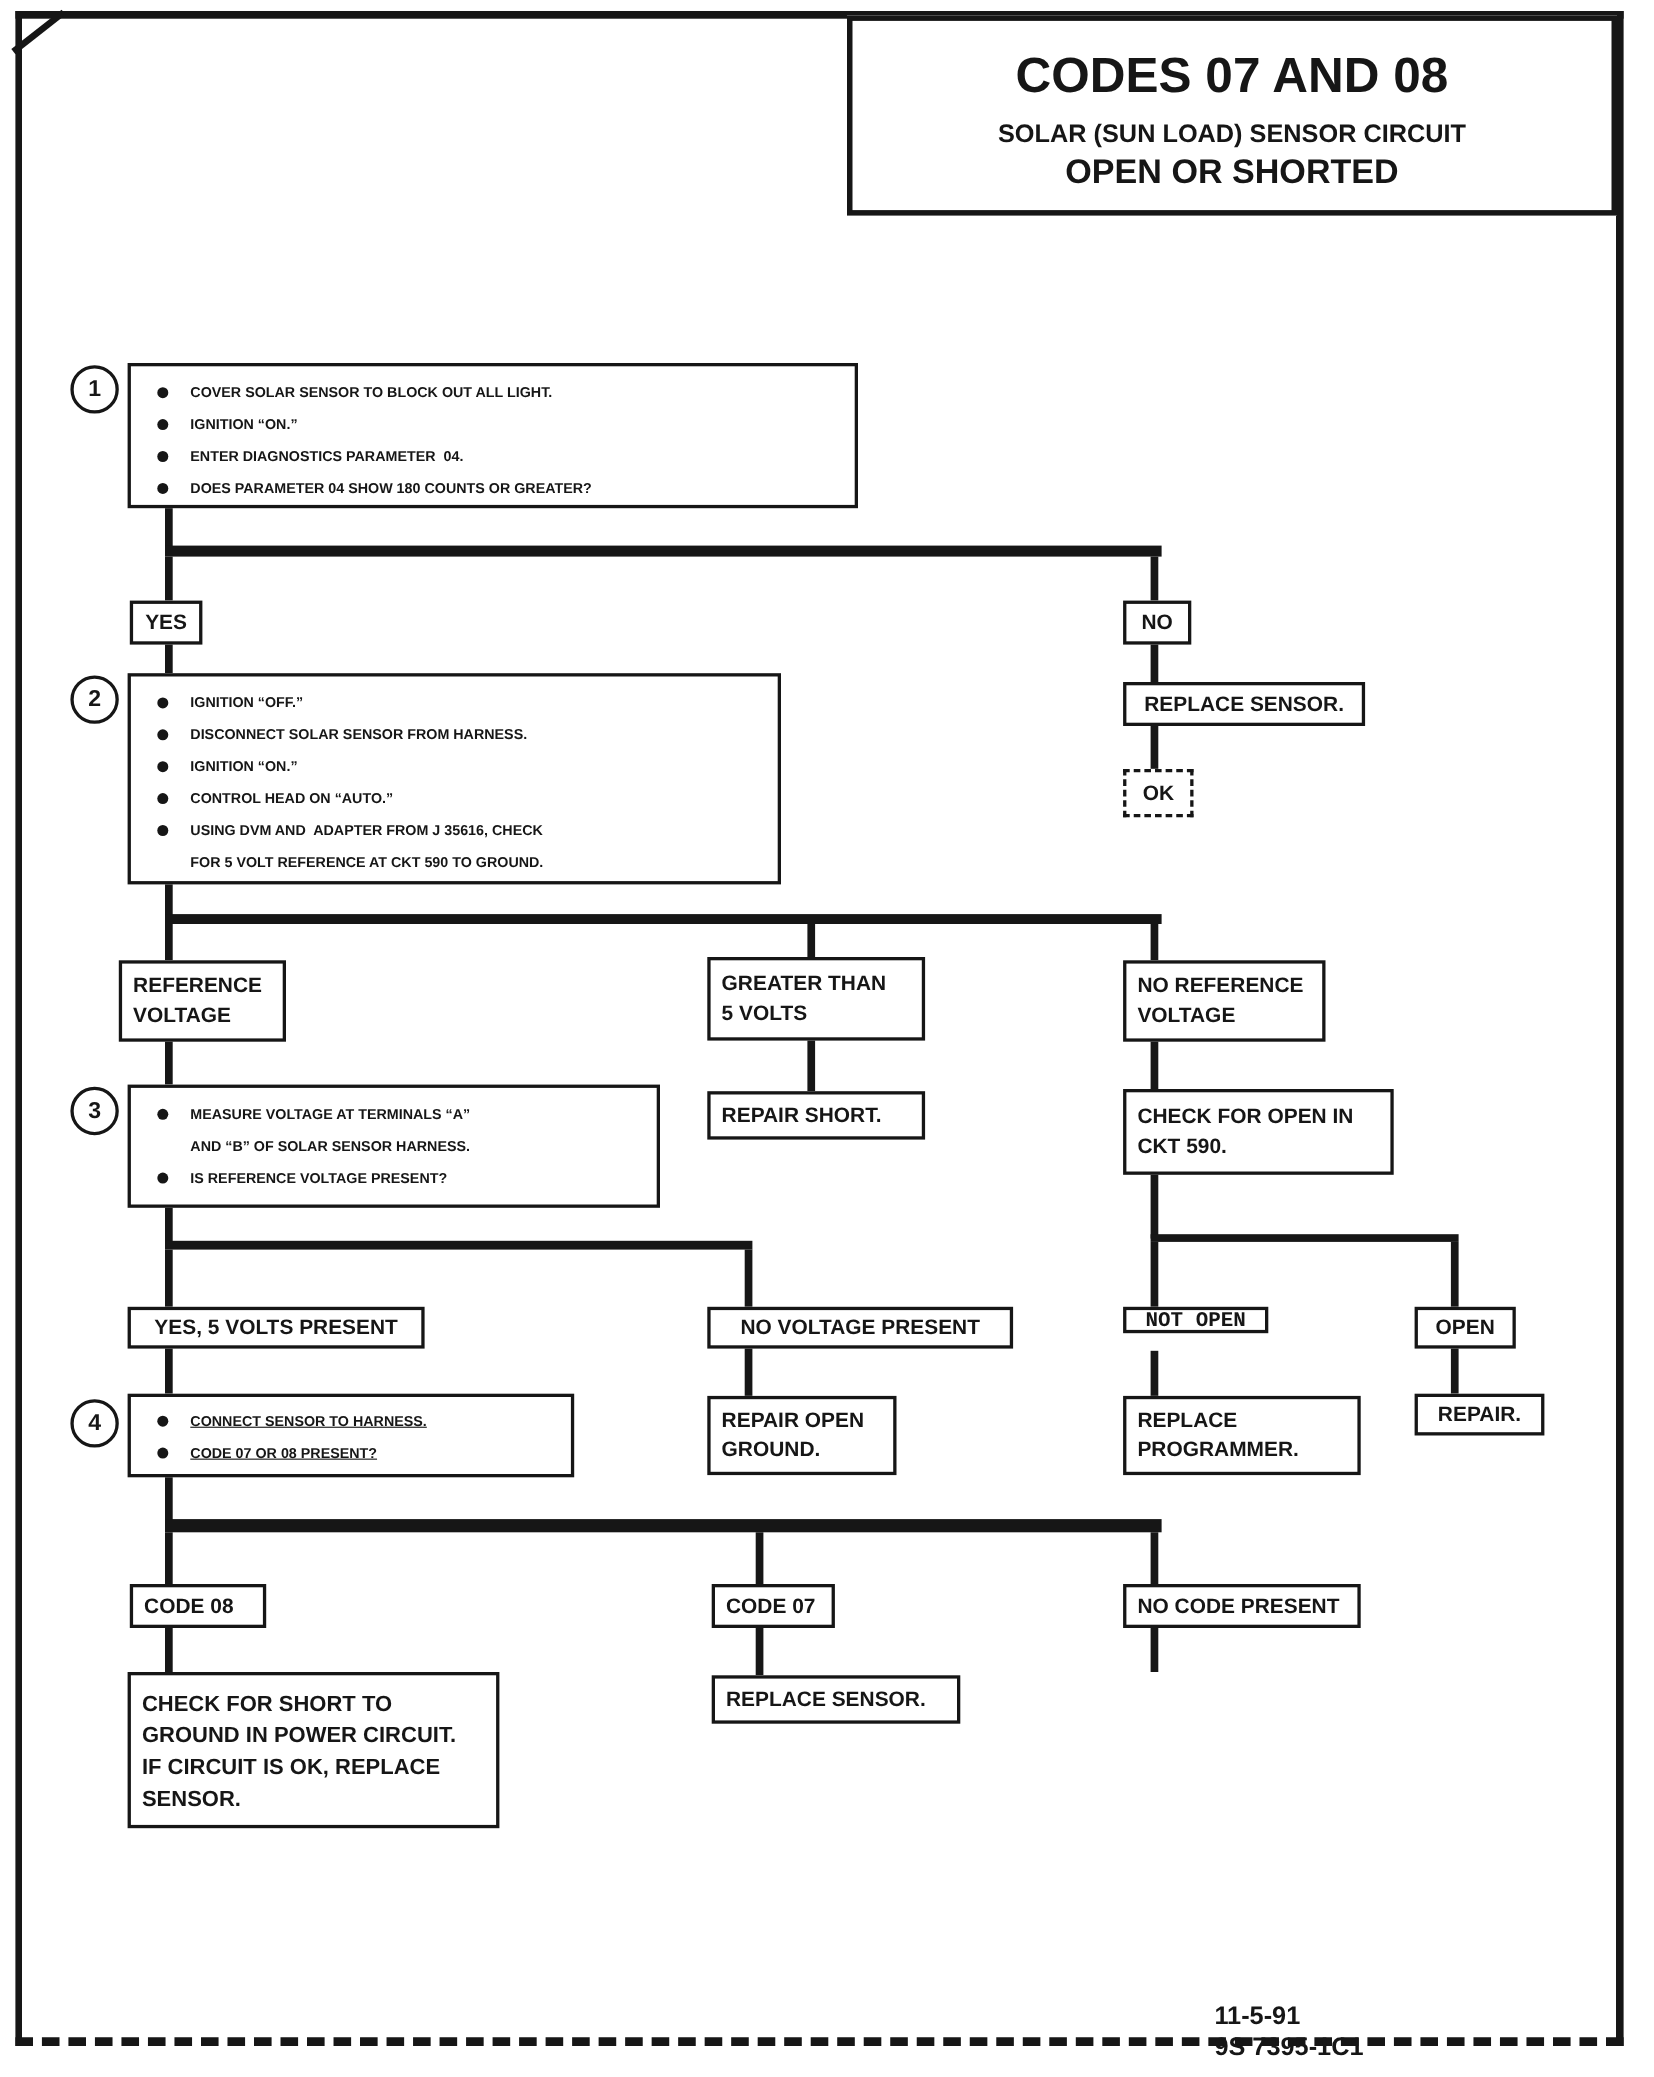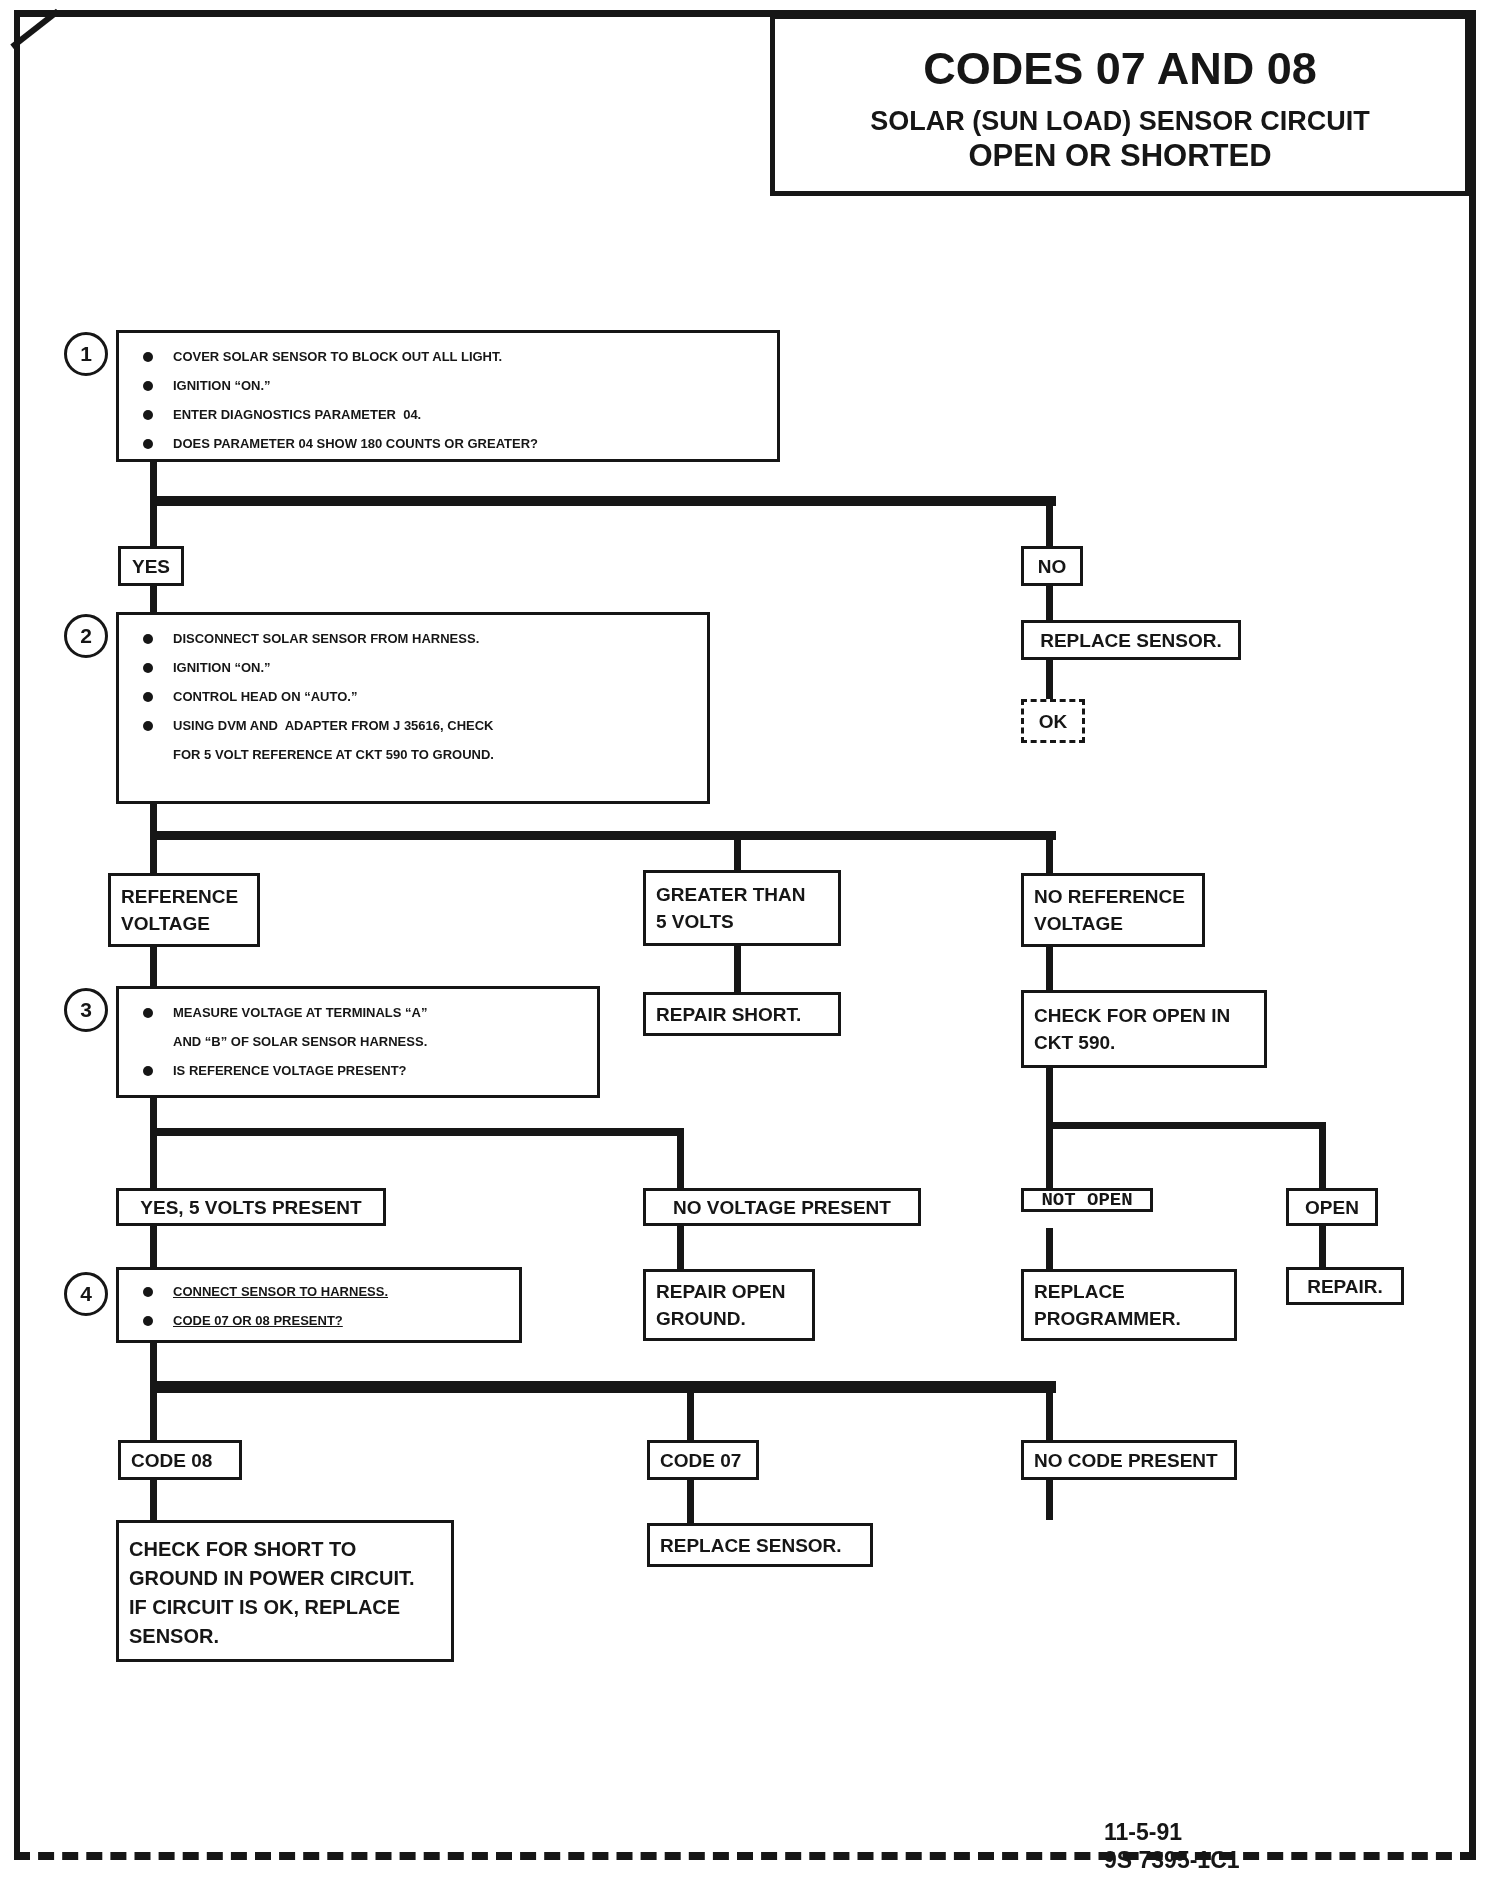--- a/index.html
+++ b/index.html
@@ -22,21 +22,21 @@
   .nick {
     position:absolute; left:6px; top:26px; width:58px; height:6px;
     background:var(--ink); transform:rotate(-38deg);
   }
   .titlebox {
     position:absolute; left:770px; top:14px; width:700px; height:182px;
     border:5px solid var(--ink); box-sizing:border-box; background:var(--paper);
     text-align:center; padding-top:24px;
   }
   .titlebox .t1 { font-size:45px; letter-spacing:0px; line-height:52px; }
-  .titlebox .t2 { font-size:27px; line-height:36px; margin-top:8px; }
+  .titlebox .t2 { font-size:23px; line-height:36px; margin-top:8px; }
   .titlebox .t3 { font-size:31px; line-height:34px; }
   .step-circle {
     position:absolute; width:44px; height:44px; border-radius:50%;
     border:3px solid var(--ink); box-sizing:border-box; background:var(--paper);
     display:flex; align-items:center; justify-content:center;
     font-size:21px;
   }
   .box {
     position:absolute; background:var(--paper);
     border:3px solid var(--ink); box-sizing:border-box;
@@ -116,20 +116,23 @@
   <div class="box lbl center dashed" style="left:1021px; top:699px; width:64px; height:44px;">
     <div class="ln">OK</div>
   </div>
 
   <div class="step-circle" style="left:64px; top:614px;">
     <span>2</span>
   </div>
   <div class="box" style="left:116px; top:612px; width:594px; height:192px;">
     <ul class="bullets">
       <li>
+          <div class="ln">IGNITION “OFF.”</div>
+        </li>
+      <li>
           <div class="ln">DISCONNECT SOLAR SENSOR FROM HARNESS.</div>
         </li>
       <li>
           <div class="ln">IGNITION “ON.”</div>
         </li>
       <li>
           <div class="ln">CONTROL HEAD ON “AUTO.”</div>
         </li>
       <li>
         <div class="ln">USING DVM AND  ADAPTER FROM J 35616, CHECK</div>

